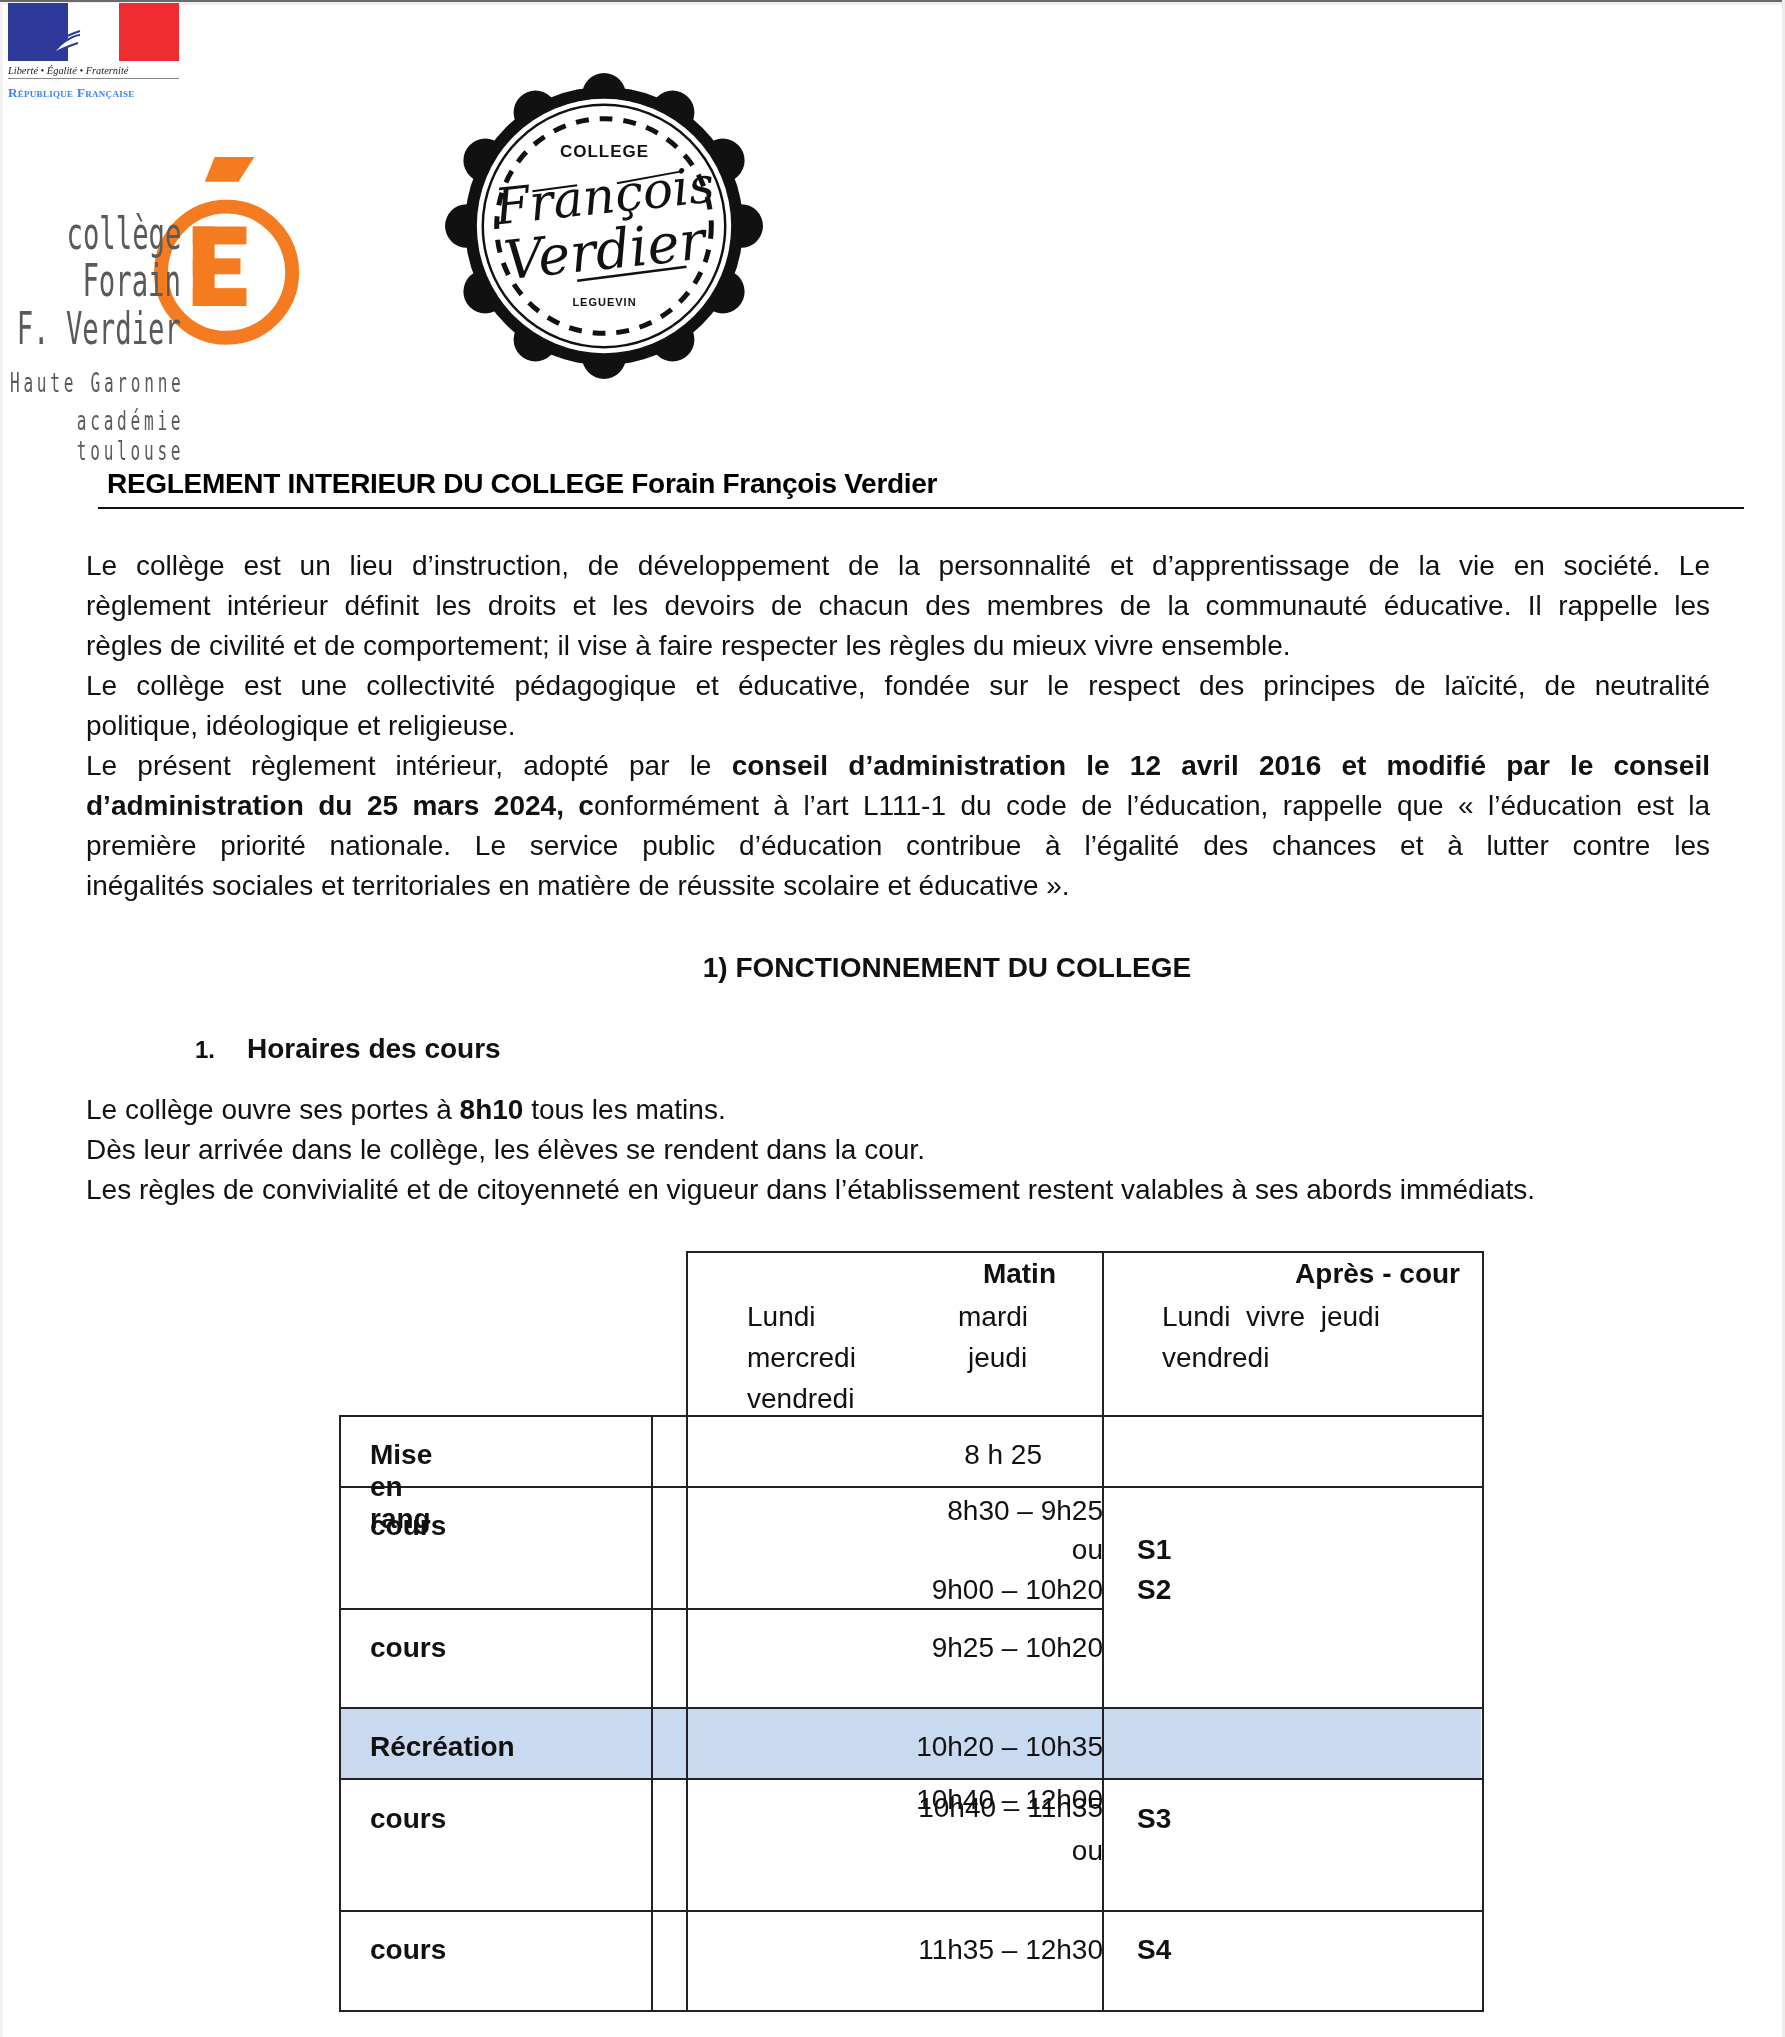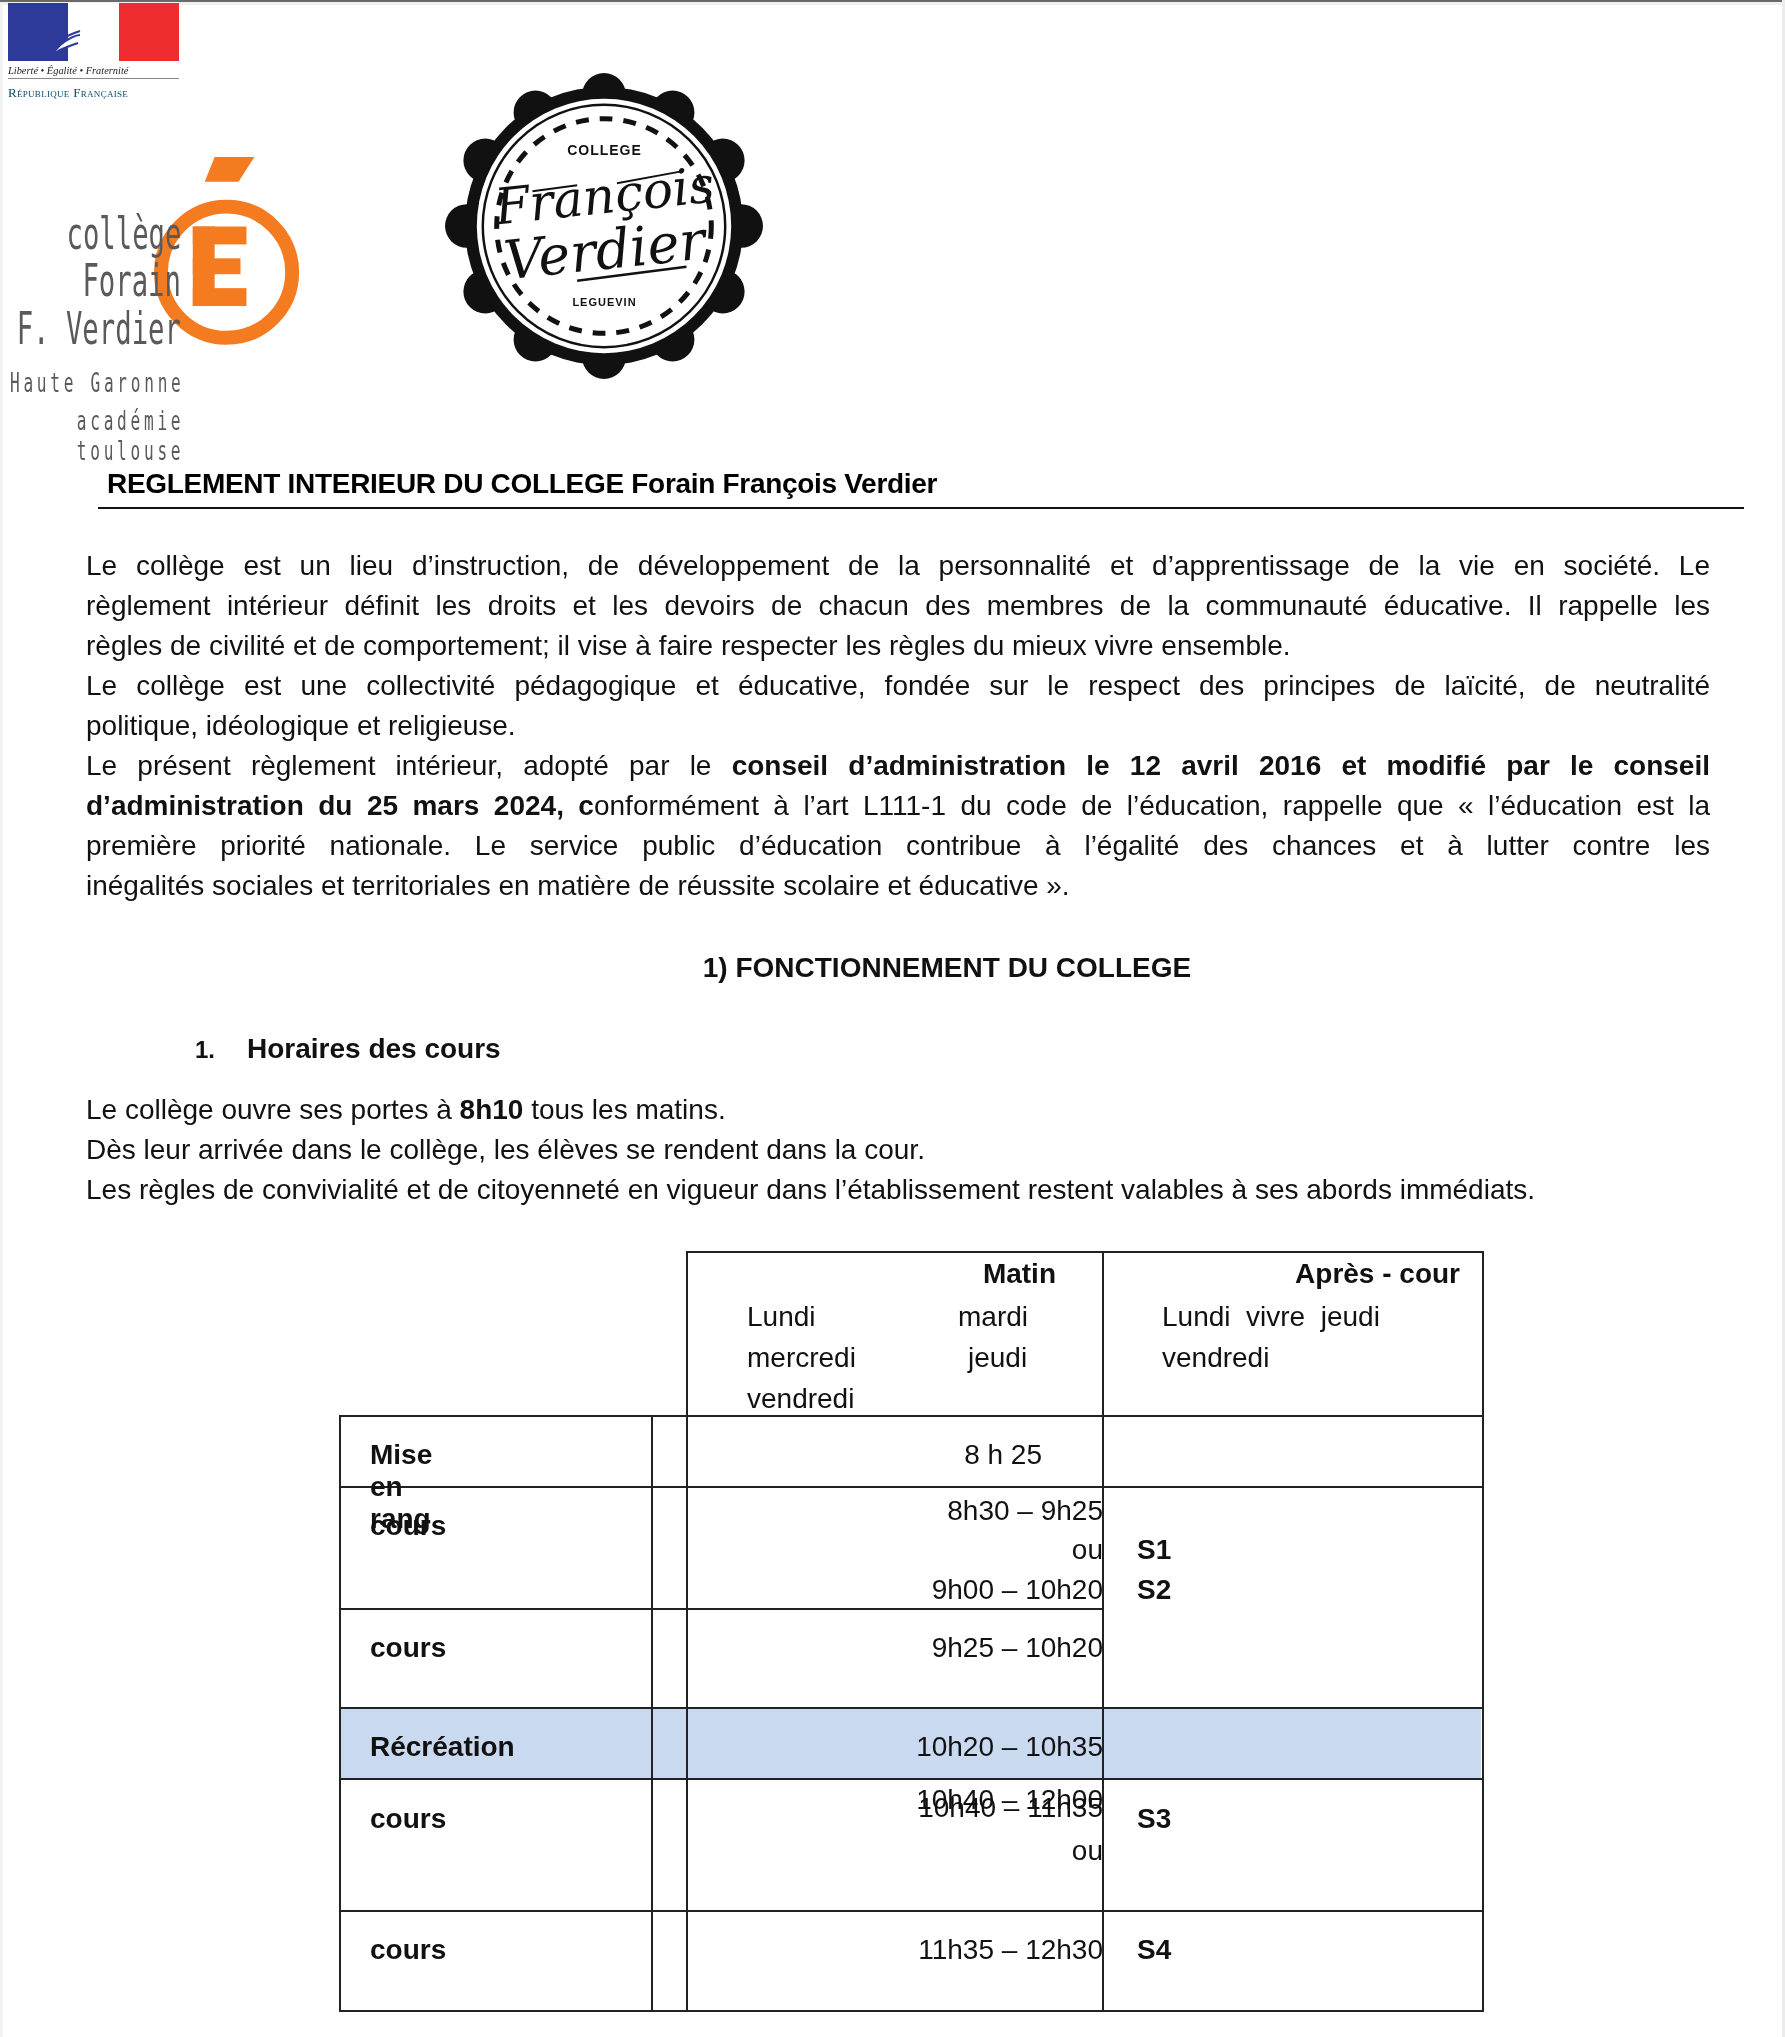--- a/index.html
+++ b/index.html
@@ -15,36 +15,36 @@
   .leftstrip { position: absolute; left: 0; top: 0; width: 3px; height: 2038px; background: #f2f2f2; }
 
   
   .marianne { position: absolute; left: 8px; top: 3px; width: 171px; height: 100px; }
   .marianne .flag { position: absolute; left: 0; top: 0; width: 171px; height: 58px; display: flex; }
   .marianne .flag .b { width: 60px; background: #2e3a99; }
   .marianne .flag .w { width: 52px; background: #ffffff; }
   .marianne .flag .r { width: 60px; background: #ef2c30; }
   .marianne .profile { position: absolute; left: 44px; top: 2px; width: 78px; height: 54px; }
   .marianne .motto { position: absolute; left: 0; top: 62px; font-family: "Liberation Serif", serif; font-style: italic; font-size: 10.4px; color: #222; white-space: nowrap; border-bottom: 1px solid #888; padding-bottom: 2px; width: 171px; }
-  .marianne .rf { position: absolute; left: 0; top: 82px; font-family: "Liberation Serif", serif; font-size: 13px; letter-spacing: 0.3px; color: #0c4a6e; white-space: nowrap; font-variant: small-caps; font-weight: normal; }
+  .marianne .rf { position: absolute; left: 0; top: 82px; font-family: "Liberation Serif", serif; font-size: 13px; letter-spacing: 0.3px; color: #3b82f6; white-space: nowrap; font-variant: small-caps; font-weight: bold; }
 
   
   .clogo { position: absolute; left: 0; top: 149px; width: 318px; height: 318px; }
   .clogo svg { position: absolute; left: 0; top: 0; }
   .clogo .txt { position: absolute; right: 137px; text-align: right; font-family: "DejaVu Sans Mono", monospace; color: #5a5a5a; transform: scaleX(0.62); transform-origin: right center; white-space: nowrap; }
   .clogo .t1 { top: 62px; font-size: 44px; line-height: 46px; }
   .clogo .t2 { top: 109px; font-size: 44px; line-height: 46px; }
   .clogo .t3 { top: 157px; font-size: 44px; line-height: 46px; }
   .clogo .t4 { top: 219px; font-size: 26px; letter-spacing: 6px; right: 134px; }
   .clogo .t5 { top: 257px; font-size: 26px; letter-spacing: 6px; right: 134px; }
   .clogo .t6 { top: 287px; font-size: 26px; letter-spacing: 6px; right: 134px; }
 
   
   .badge { position: absolute; left: 438px; top: 72px; width: 333px; height: 308px; }
-  .badge .b-college { position: absolute; left: 0; width: 333px; top: 70px; text-align: center; font-size: 14px; font-weight: bold; letter-spacing: 1px; color: #111; }
+  .badge .b-college { position: absolute; left: 0; width: 333px; top: 70px; text-align: center; font-size: 17px; font-weight: bold; letter-spacing: 1px; color: #111; }
   .badge .b-name1 { position: absolute; left: 0; width: 333px; top: 95px; text-align: center; font-family: "DejaVu Serif", serif; font-style: italic; font-size: 50px; color: #111; transform: rotate(-6deg); }
   .badge .b-name2 { position: absolute; left: 0; width: 333px; top: 147px; text-align: center; font-family: "DejaVu Serif", serif; font-style: italic; font-size: 54px; color: #111; transform: rotate(-6deg); }
   .badge .b-city { position: absolute; left: 0; width: 333px; top: 224px; text-align: center; font-size: 11px; font-weight: bold; letter-spacing: 1px; color: #111; }
 
   
   .doc-title { position: absolute; left: 107px; top: 468px; font-size: 28px; font-weight: bold; color: #000; white-space: nowrap; letter-spacing: -0.3px; }
   .title-rule { position: absolute; left: 98px; top: 507px; width: 1646px; height: 2px; background: #111; }
 
   
   .para { position: absolute; left: 86px; width: 1624px; font-size: 28px; line-height: 40px; text-align: justify; color: #111; }

